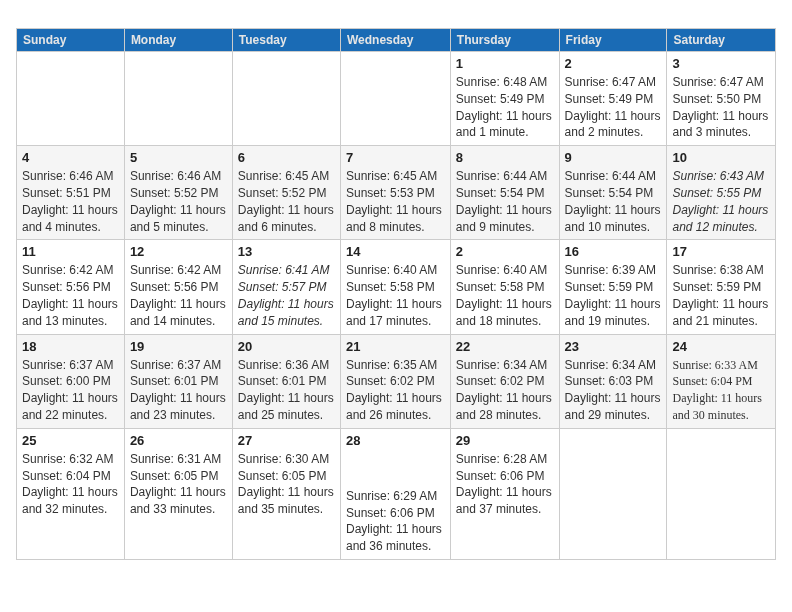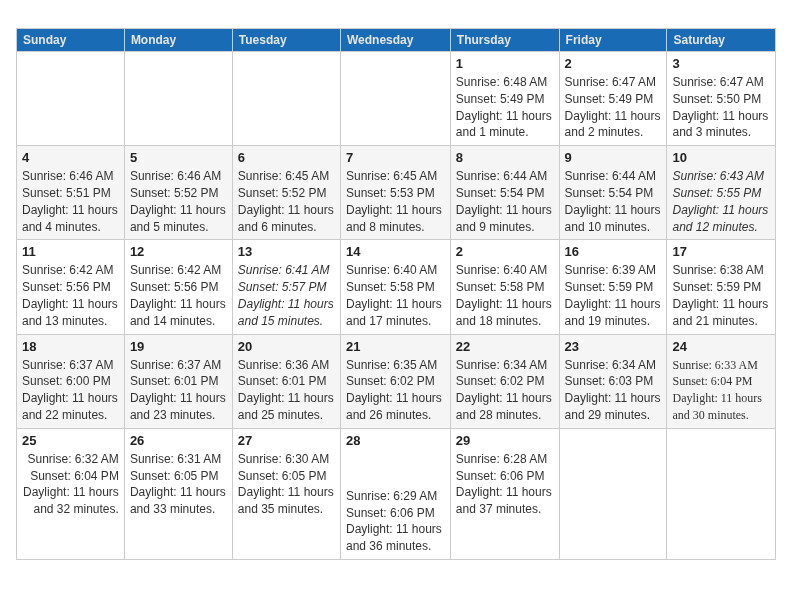--- a/index.html
+++ b/index.html
@@ -267,21 +267,21 @@
         <td>
           <div class="day-number">24</div>
           <div class="day-detail" style="white-space: pre-line; font-family: Liberation Serif, serif;">Sunrise: 6:33 AM
 Sunset: 6:04 PM
 Daylight: 11 hours and 30 minutes.</div>
         </td>
       </tr>
       <tr>
         <td>
           <div class="day-number">25</div>
-          <div class="day-detail" style="white-space: pre-line; text-align: right;">Sunrise: 6:32 AM
+          <div class="day-detail" style="white-space: pre-line;">Sunrise: 6:32 AM
 Sunset: 6:04 PM
 Daylight: 11 hours and 32 minutes.</div>
         </td>
         <td>
           <div class="day-number">26</div>
           <div class="day-detail" style="white-space: pre-line;">Sunrise: 6:31 AM
 Sunset: 6:05 PM
 Daylight: 11 hours and 33 minutes.</div>
         </td>
         <td>

